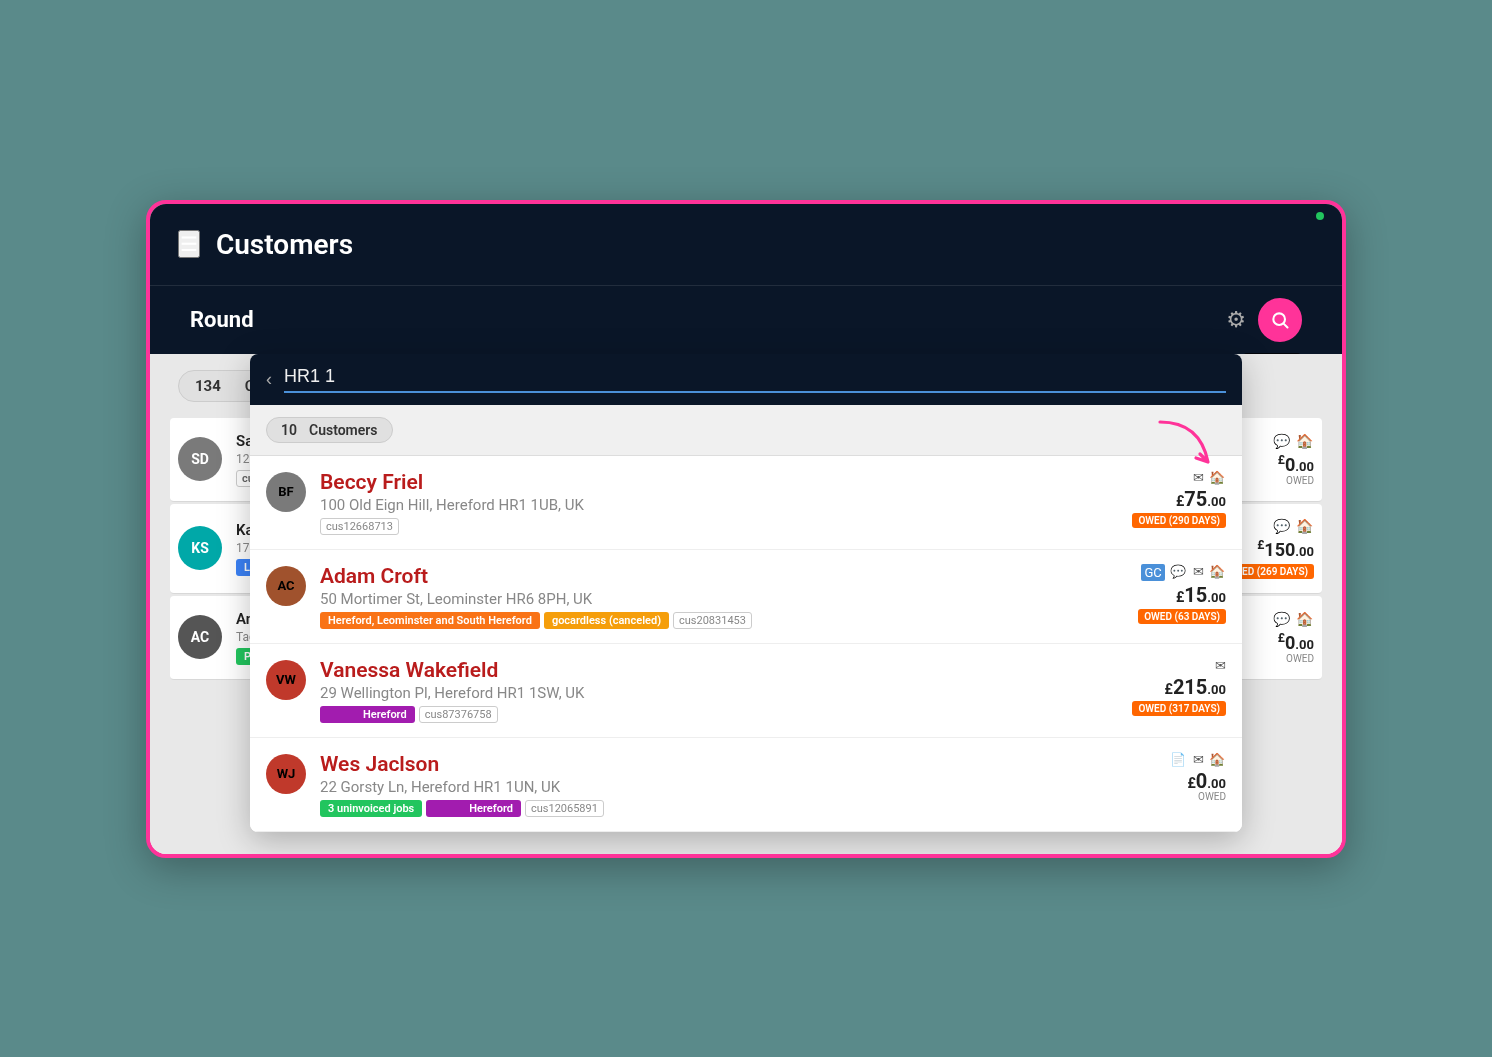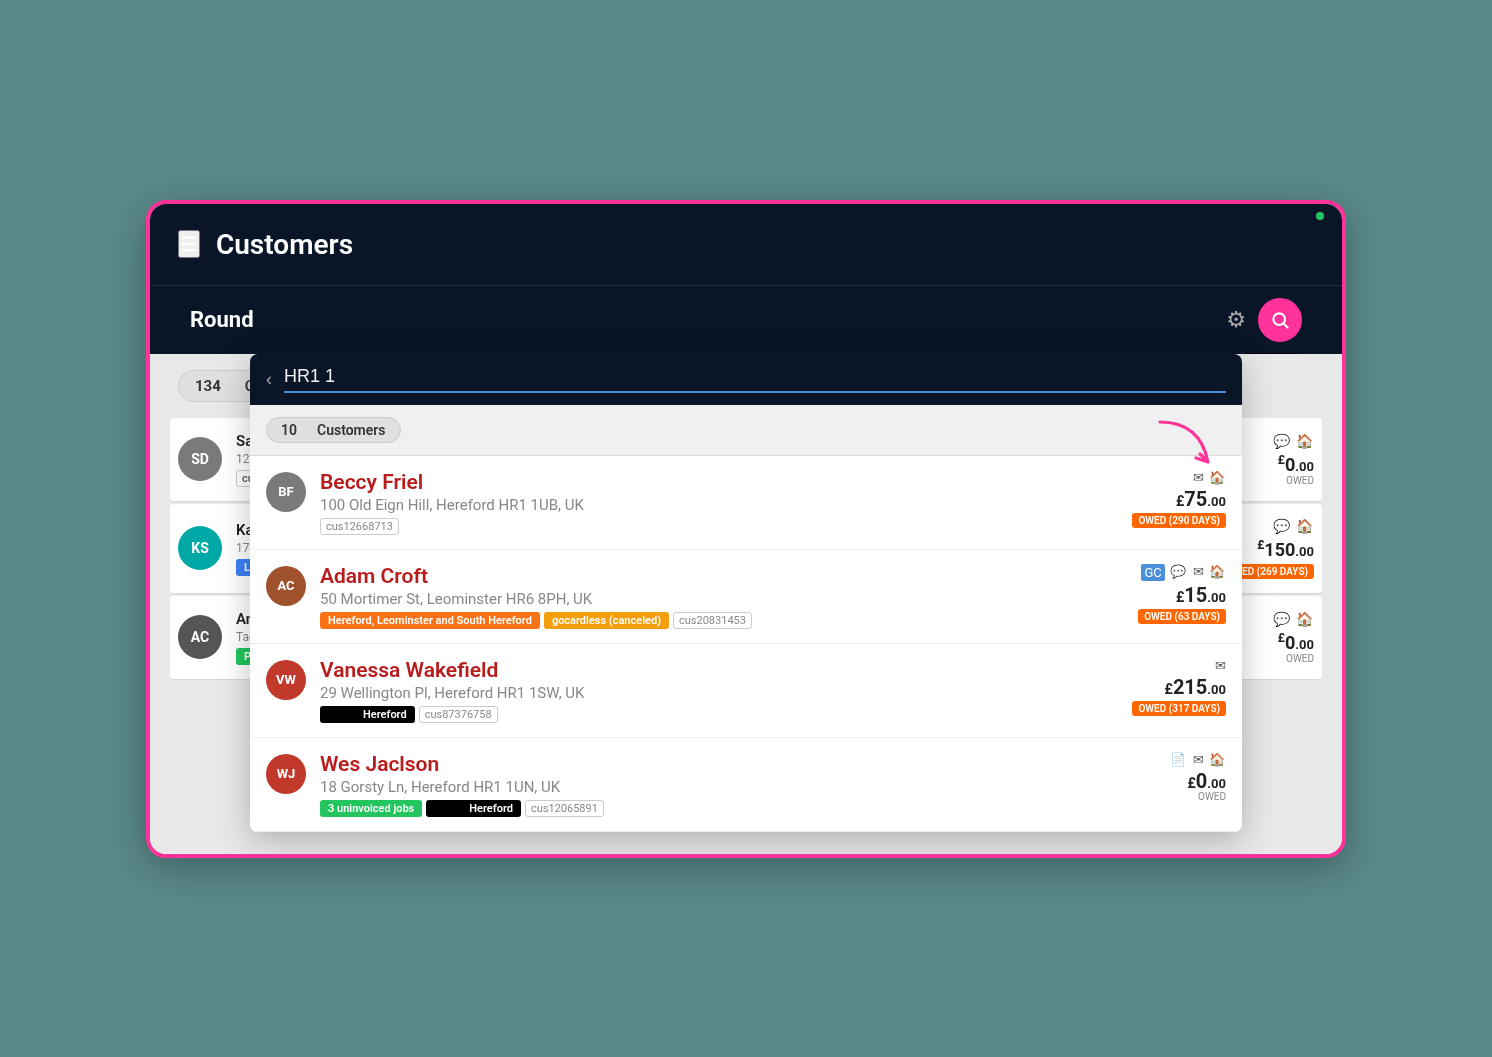--- a/index.html
+++ b/index.html
@@ -222,21 +222,21 @@
       padding-bottom: 4px;
     }
     .search-results-header {
       padding: 12px 16px;
       background: #f0f0f0;
       border-bottom: 1px solid #ddd;
     }
     .results-count-badge {
       display: inline-flex;
       align-items: center;
-      gap: 20px;
+      gap: 12px;
       background: #e0e0e0;
       border: 1px solid #ccc;
       border-radius: 20px;
       padding: 4px 14px;
       font-size: 14px;
       font-weight: 600;
       color: #333;
     }
     
     .search-result-item {
@@ -248,41 +248,41 @@
     }
     .result-avatar {
       width: 40px;
       height: 40px;
       border-radius: 50%;
       display: flex;
       align-items: center;
       justify-content: center;
       font-size: 13px;
       font-weight: 700;
-      color: #ffffff;
+      color: #000000;
       flex-shrink: 0;
       margin-right: 14px;
       margin-top: 2px;
       text-align: center;
     }
     .result-info { flex: 1; }
     .result-name { font-size: 21px; font-weight: 600; color: #b91c1c; }
     .result-addr { font-size: 15px; color: #888; margin-top: 2px; }
     .result-tags { margin-top: 4px; display: flex; gap: 4px; flex-wrap: wrap; align-items: center; }
     .result-tag {
       display: inline-block;
       padding: 2px 8px;
       border-radius: 3px;
       font-size: 11px;
       font-weight: 600;
     }
     .tag-orange { background: #f97316; color: white; }
     .tag-yellow { background: #f59e0b; color: white; }
     .tag-gray { background: #9ca3af; color: white; }
-    .tag-hereford { background: #000000; color: white; padding-left: 43px; }
+    .tag-hereford { background: #a21caf; color: white; padding-left: 43px; }
     .cus-id { font-size: 11px; color: #888; border: 1px solid #ccc; border-radius: 3px; padding: 1px 5px; }
     .result-right {
       text-align: right;
       min-width: 100px;
       margin-left: 8px;
     }
     .result-icons { display: flex; gap: 6px; justify-content: flex-end; color: #555; font-size: 13px; margin-bottom: 4px; }
     .amount-display { font-size: 20px; font-weight: 700; color: #222; line-height: 1; }
     .amount-display .currency { font-size: 14px; }
     .amount-display .cents-sm { font-size: 13px; }
@@ -483,21 +483,21 @@
           </div>
           <div class="amount-display"><span class="currency">£</span>215<span class="cents-sm">.00</span></div>
           <div class="owed-days-badge">OWED (317 DAYS)</div>
         </div>
       </div>
 
       <div class="search-result-item">
         <div class="result-avatar" style="background:#c0392b;">WJ</div>
         <div class="result-info">
           <div class="result-name">Wes Jaclson</div>
-          <div class="result-addr">18 Gorsty Ln, Hereford HR1 1UN, UK</div>
+          <div class="result-addr">22 Gorsty Ln, Hereford HR1 1UN, UK</div>
           <div class="result-tags">
             <span class="result-tag" style="background:#22c55e; color:white;">3 uninvoiced jobs</span>
             <span class="result-tag tag-hereford">Hereford</span>
             <span class="cus-id">cus12065891</span>
           </div>
         </div>
         <div class="result-right">
           <div class="result-icons">
             <span>📄</span>
             <span>✉</span>

